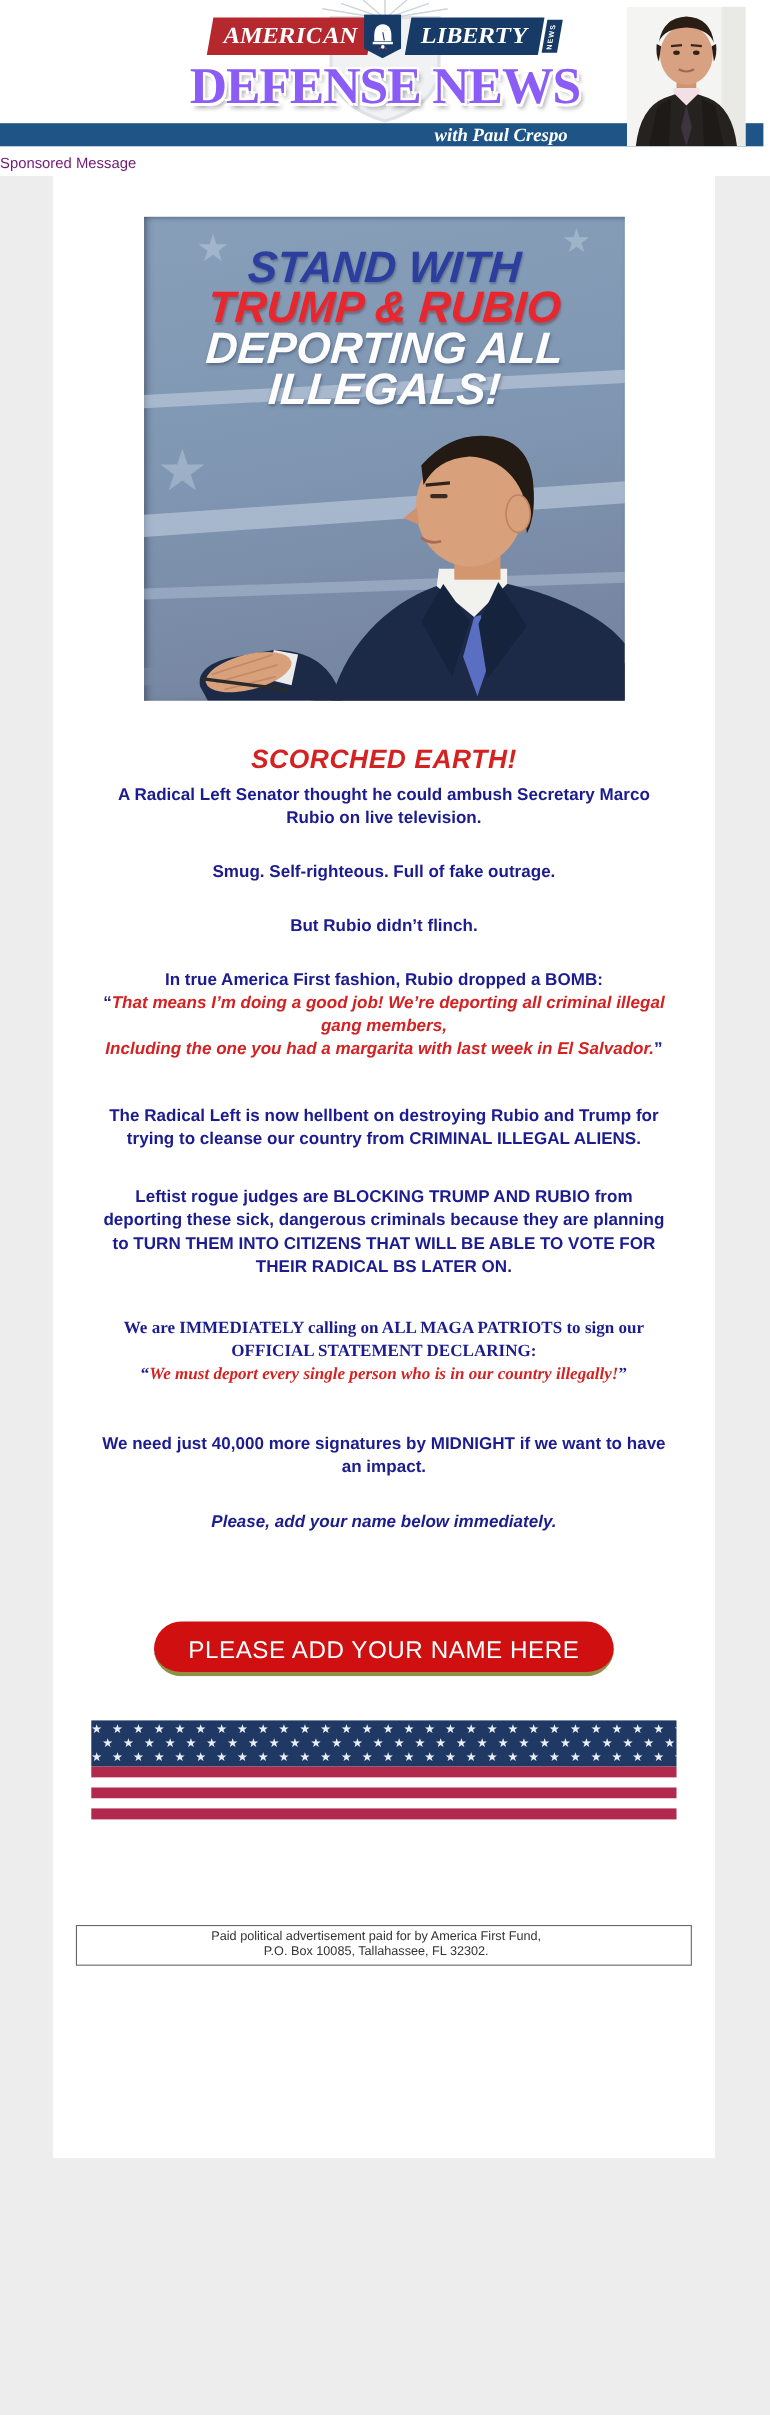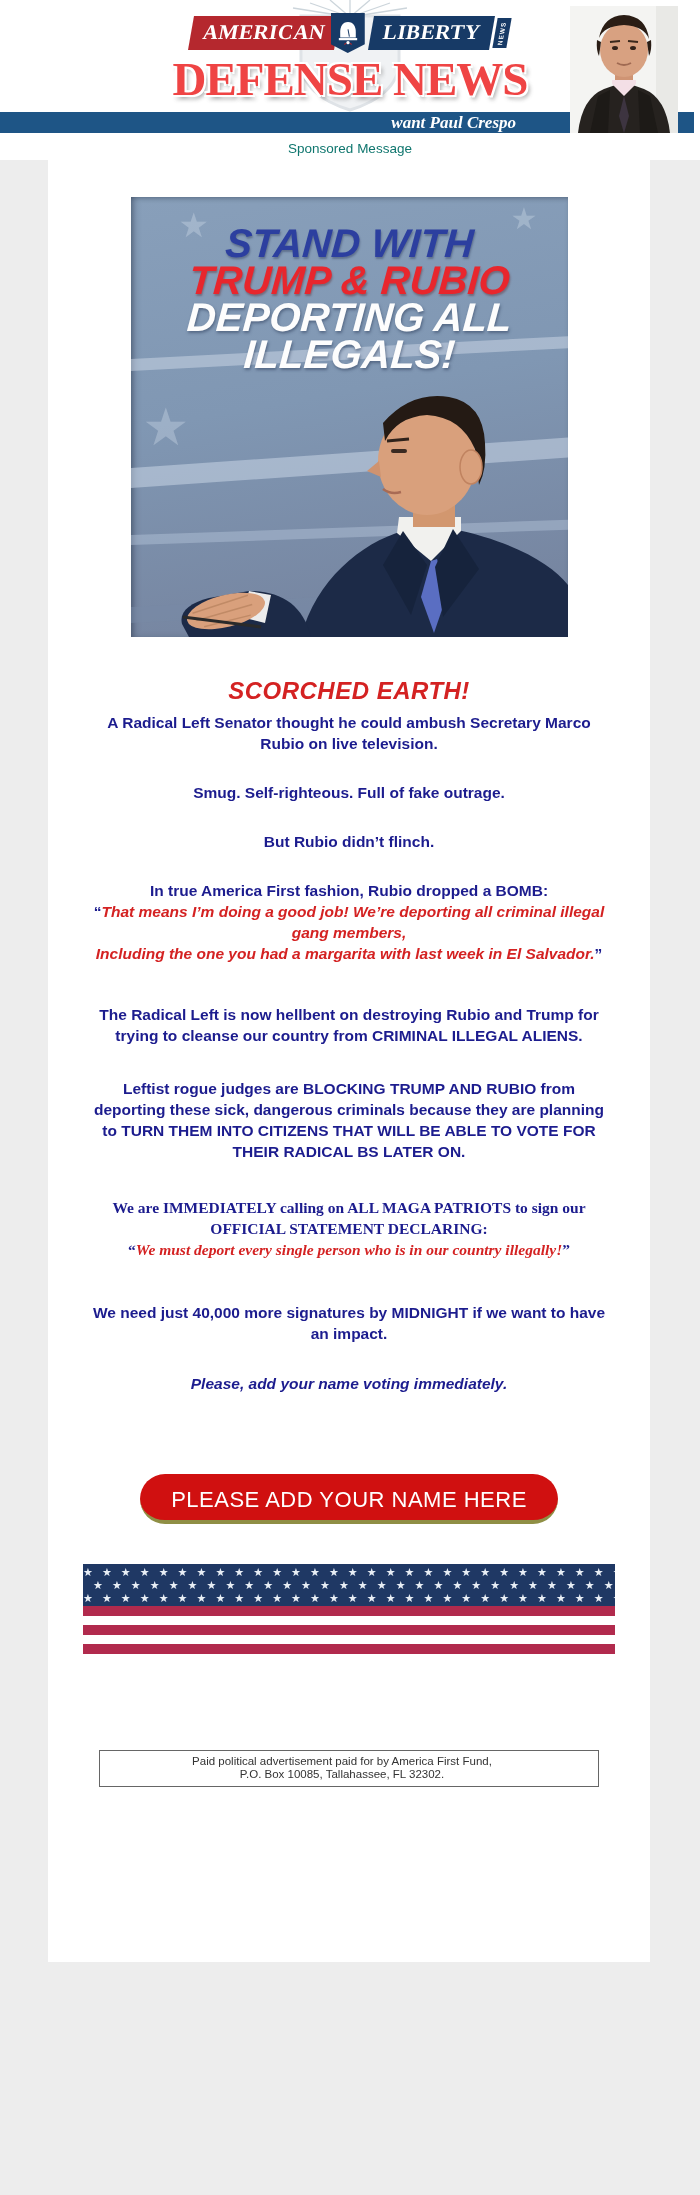--- a/index.html
+++ b/index.html
@@ -18,29 +18,29 @@
   .badge{font-family:"Liberation Serif", serif;font-weight:bold;color:#fff;font-size:21px;
          padding:4px 12px 5px 12px;transform:skewX(-10deg);letter-spacing:0.5px;}
   .badge-american{background:#b5282e;}
   .badge-liberty{background:#173a66;margin-left:14px;}
   .bell-badge{width:34px;height:40px;background:#173a66;margin:0 -8px 0 -6px;z-index:3;position:relative;
               clip-path:polygon(0 0,100% 0,100% 78%,50% 100%,0 78%);display:flex;align-items:center;justify-content:center;}
   .news-chip{background:#173a66;width:14px;height:30px;margin-left:3px;transform:skewX(-10deg);
              display:flex;align-items:center;justify-content:center;}
   .news-chip span{display:block;transform:rotate(-90deg);color:#fff;font-size:6.5px;font-weight:bold;letter-spacing:1px;}
   .defense-news{position:relative;z-index:2;margin-top:2px;
-    font-family:"Liberation Serif", serif;font-weight:bold;font-size:47px;color:#ef4444;letter-spacing:-1px;
+    font-family:"Liberation Serif", serif;font-weight:bold;font-size:47px;color:#8b5cf6;letter-spacing:-1px;
     text-shadow:-2px -2px 0 #fff,2px -2px 0 #fff,-2px 2px 0 #fff,2px 2px 0 #fff,3px 4px 4px rgba(60,60,60,0.45);}
   .blue-bar{position:absolute;left:0;right:6px;top:112px;height:21px;background:#1e5586;z-index:2;
             text-align:right;padding-right:178px;box-sizing:border-box;}
   .tagline{font-family:"Liberation Serif", serif;font-style:italic;font-weight:bold;
            color:#ffffff;font-size:17px;line-height:21px;}
   .crespo-photo{position:absolute;top:6px;right:22px;width:108px;height:127px;z-index:4;overflow:hidden;}
-  .sponsored{position:absolute;top:141px;left:0;right:0;text-align:center;
-             color:#0f766e;font-size:13.5px;z-index:3;}
+  .sponsored{position:absolute;top:141px;left:0;right:0;
+             color:#701a75;font-size:13.5px;z-index:3;}
   
   .card{position:absolute;top:160px;left:48px;width:602px;height:1802px;background:#ffffff;z-index:1;
         text-align:center;}
   
   .hero{position:relative;width:437px;height:440px;margin:37px auto 0 auto;overflow:hidden;
         background:linear-gradient(170deg,#889fba 0%,#8097b3 45%,#74819c 100%);
         box-shadow:inset 5px 0 7px -3px rgba(30,40,60,0.5), inset 0 3px 5px -2px rgba(30,40,60,0.35);
         cursor:pointer;}
   .hero .streak{position:absolute;left:-20px;width:500px;background:rgba(215,225,238,0.45);}
   .hero .streak.s1{top:150px;height:12px;transform:rotate(-3deg);}
@@ -76,21 +76,21 @@
               font-family:"Liberation Sans", sans-serif;font-size:22px;letter-spacing:0.5px;cursor:pointer;}
   
   .flag{width:532px;margin:40px auto 0 auto;}
   .flag-stars{background:#1f3864;height:42px;overflow:hidden;padding-top:2px;box-sizing:border-box;}
   .star-row{color:#e8eef5;font-size:11px;line-height:13px;letter-spacing:3px;white-space:nowrap;text-align:center;}
   .star-row.offset{text-indent:10px;}
   .stripe{width:532px;}
   .stripe.red{height:10px;background:#b12a4d;}
   .stripe.white{height:9px;background:#ffffff;}
   
-  .disclaimer{width:500px;margin:96px auto 0 auto;border:1px solid #666;padding:4px 20px 5px 6px;
+  .disclaimer{width:560px;margin:96px auto 0 auto;border:1px solid #666;padding:4px 20px 5px 6px;
               box-sizing:border-box;font-size:11.5px;line-height:13px;color:#333;font-weight:normal;}
   .disclaimer div{line-height:13px;}
 </style>
 </head>
 <body>
 
 <div class="header">
   <div class="logo-wrap">
     <svg class="shield-watermark" width="118" height="102" viewBox="0 0 118 102">
       <path d="M10 6 L108 6 L108 52 C108 76 86 92 59 100 C32 92 10 76 10 52 Z" fill="#f0f2f4" stroke="#dfe3e7" stroke-width="3"></path>
@@ -119,21 +119,21 @@
         </svg>
       </span>
       <span class="badge badge-liberty">LIBERTY</span>
       <span class="news-chip">
         <span>NEWS</span>
       </span>
     </div>
     <div class="defense-news">DEFENSE NEWS</div>
   </div>
   <div class="blue-bar">
-    <span class="tagline">want Paul Crespo</span>
+    <span class="tagline">with Paul Crespo</span>
   </div>
   <div class="crespo-photo">
     <svg width="108" height="127" viewBox="0 0 108 127">
       <rect x="0" y="0" width="108" height="127" fill="#f4f4f2"></rect>
       <rect x="86" y="0" width="22" height="127" fill="#e9e9e6"></rect>
       <path d="M8 127 Q12 92 34 83 L54 76 L74 83 Q96 92 100 127 Z" fill="#26221f"></path>
       <path d="M28 90 L40 84 L38 127 L20 127 Z" fill="#1d1a17"></path>
       <path d="M80 90 L68 84 L70 127 L88 127 Z" fill="#1d1a17"></path>
       <rect x="45" y="62" width="18" height="16" fill="#cf9474"></rect>
       <ellipse cx="54" cy="44" rx="24" ry="27" fill="#d8a181"></ellipse>
@@ -209,21 +209,21 @@
 
   <p class="mt40">The Radical Left is now hellbent on destroying Rubio and Trump for trying to cleanse our country from CRIMINAL ILLEGAL ALIENS.</p>
 
   <p class="mt32">Leftist rogue judges are BLOCKING TRUMP AND RUBIO from deporting these sick, dangerous criminals because they are planning to TURN THEM INTO CITIZENS THAT WILL BE ABLE TO VOTE FOR THEIR RADICAL BS LATER ON.</p>
 
   <p class="mt35"><span>We are IMMEDIATELY calling on ALL MAGA PATRIOTS to sign our OFFICIAL STATEMENT DECLARING:</span><br>
     <span class="nq">“</span><span class="rq">We must deport every single person who is in our country illegally!</span><span class="nq">”</span></p>
 
   <p class="mt42">We need just 40,000 more signatures by MIDNIGHT if we want to have an impact.</p>
 
-  <p class="mt29 pl10">Please, add your name voting immediately.</p>
+  <p class="mt29 pl10">Please, add your name below immediately.</p>
 
   <div class="cta-row">
     <button class="cta-button">PLEASE ADD YOUR NAME HERE</button>
   </div>
 
   <div class="flag">
     <div class="flag-stars">
       <div class="star-row">★ ★ ★ ★ ★ ★ ★ ★ ★ ★ ★ ★ ★ ★ ★ ★ ★ ★ ★ ★ ★ ★ ★ ★ ★ ★ ★ ★ ★ ★ ★ ★</div>
       <div class="star-row offset">★ ★ ★ ★ ★ ★ ★ ★ ★ ★ ★ ★ ★ ★ ★ ★ ★ ★ ★ ★ ★ ★ ★ ★ ★ ★ ★ ★ ★ ★ ★ ★</div>
       <div class="star-row">★ ★ ★ ★ ★ ★ ★ ★ ★ ★ ★ ★ ★ ★ ★ ★ ★ ★ ★ ★ ★ ★ ★ ★ ★ ★ ★ ★ ★ ★ ★ ★</div>

